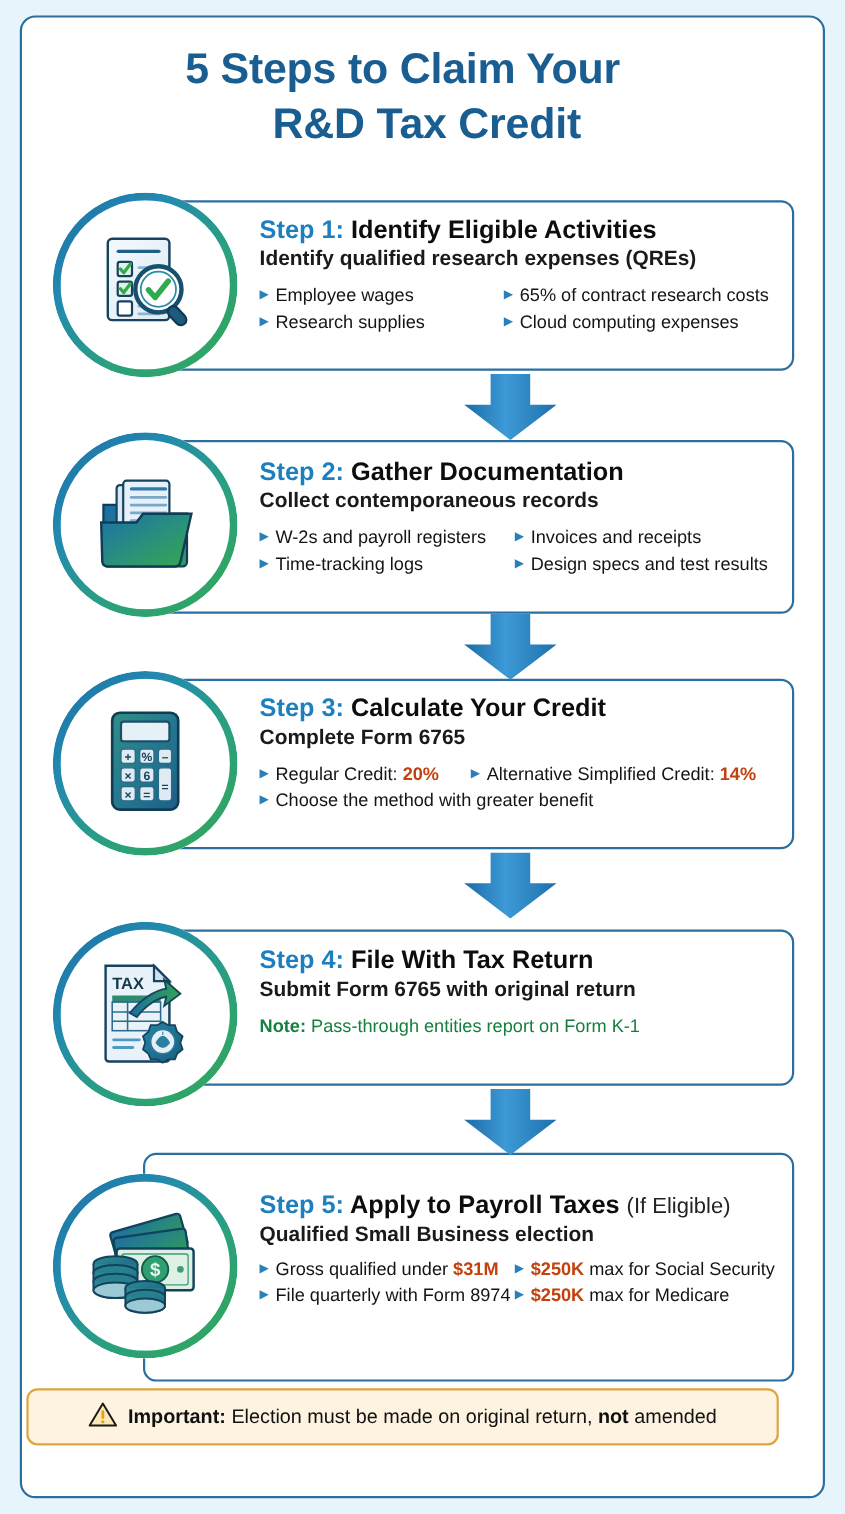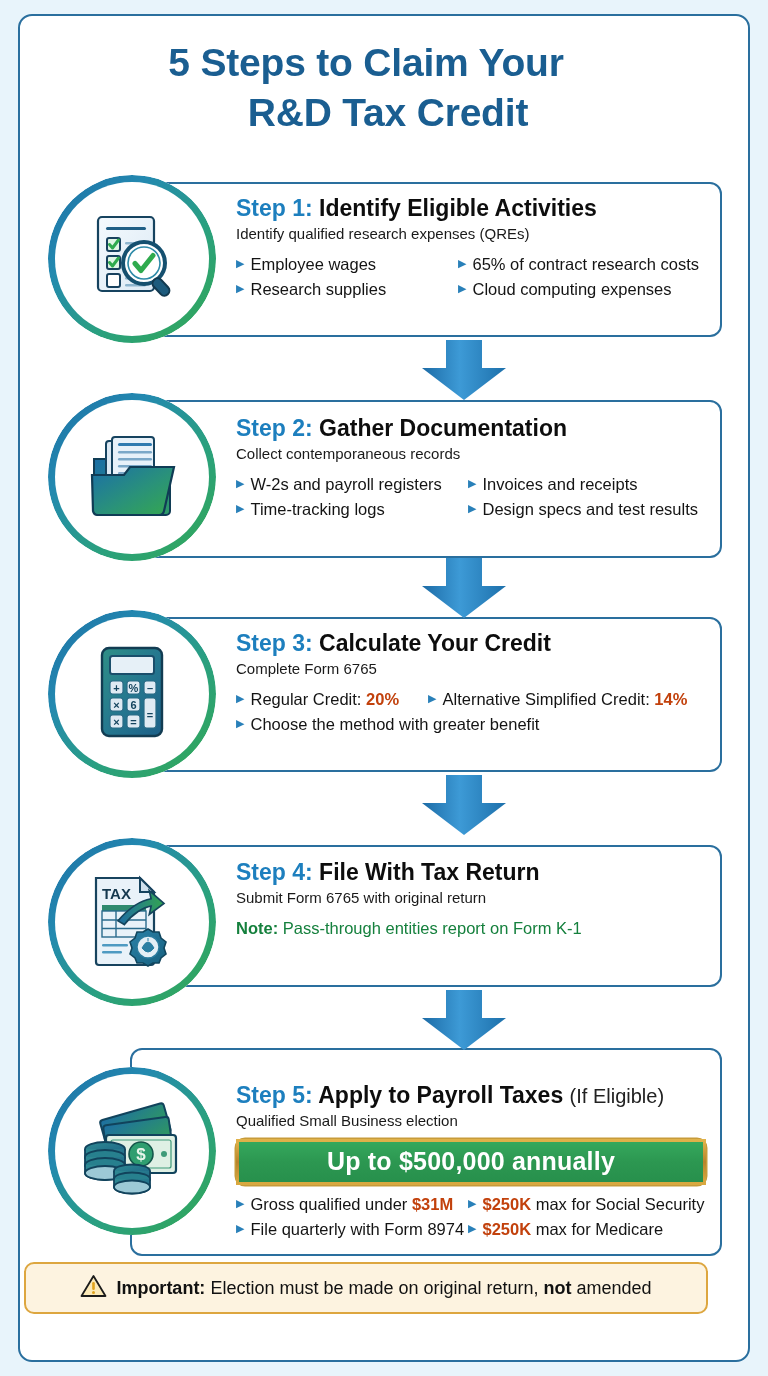--- a/index.html
+++ b/index.html
@@ -84,25 +84,26 @@
     line-height: 1.12;
     color: #111111;
     font-weight: bold;
     white-space: nowrap;
   }
   .head .stepno { color: #1d7fbe; }
   .head .ttl { color: #0d0d0d; }
   .head .suffix { font-weight: normal; color: #222222; font-size: 20px; }
 
   .sub {
-    font-size: 15px;
+    font-size: 19px;
     color: #1a1a1a;
     line-height: 1.2;
     margin-top: 3px;
     white-space: nowrap;
+    font-weight: bold;
   }
 
   .bullets {
     margin-top: 10px;
     display: flex;
     flex-wrap: wrap;
   }
   .bullet {
     display: flex;
     align-items: flex-start;
@@ -481,23 +482,20 @@
     </div>
 
     <div class="content" style="left:236px; top:17px; width:470px;margin-top:21px;">
       <div class="head">
         <span class="stepno">Step 5: </span>
         <span class="ttl">Apply to Payroll Taxes</span>
         <span class="suffix"> (If Eligible)</span>
       </div>
       <div class="sub">Qualified Small Business election</div>
 
-      <div class="banner">
-        <span>Up to $500,000 annually</span>
-      </div>
 
       <div class="bullets" style="margin-top:8px;">
         <div class="bullet" style="width:232px;">
           <span class="tri">▶</span>
           <span><span>Gross qualified under </span><span class="gold">$31M</span></span>
           </div>
         <div class="bullet" style="width:238px;">
           <span class="tri">▶</span>
           <span><span class="gold">$250K</span><span> max for Social Security</span></span>
           </div>

